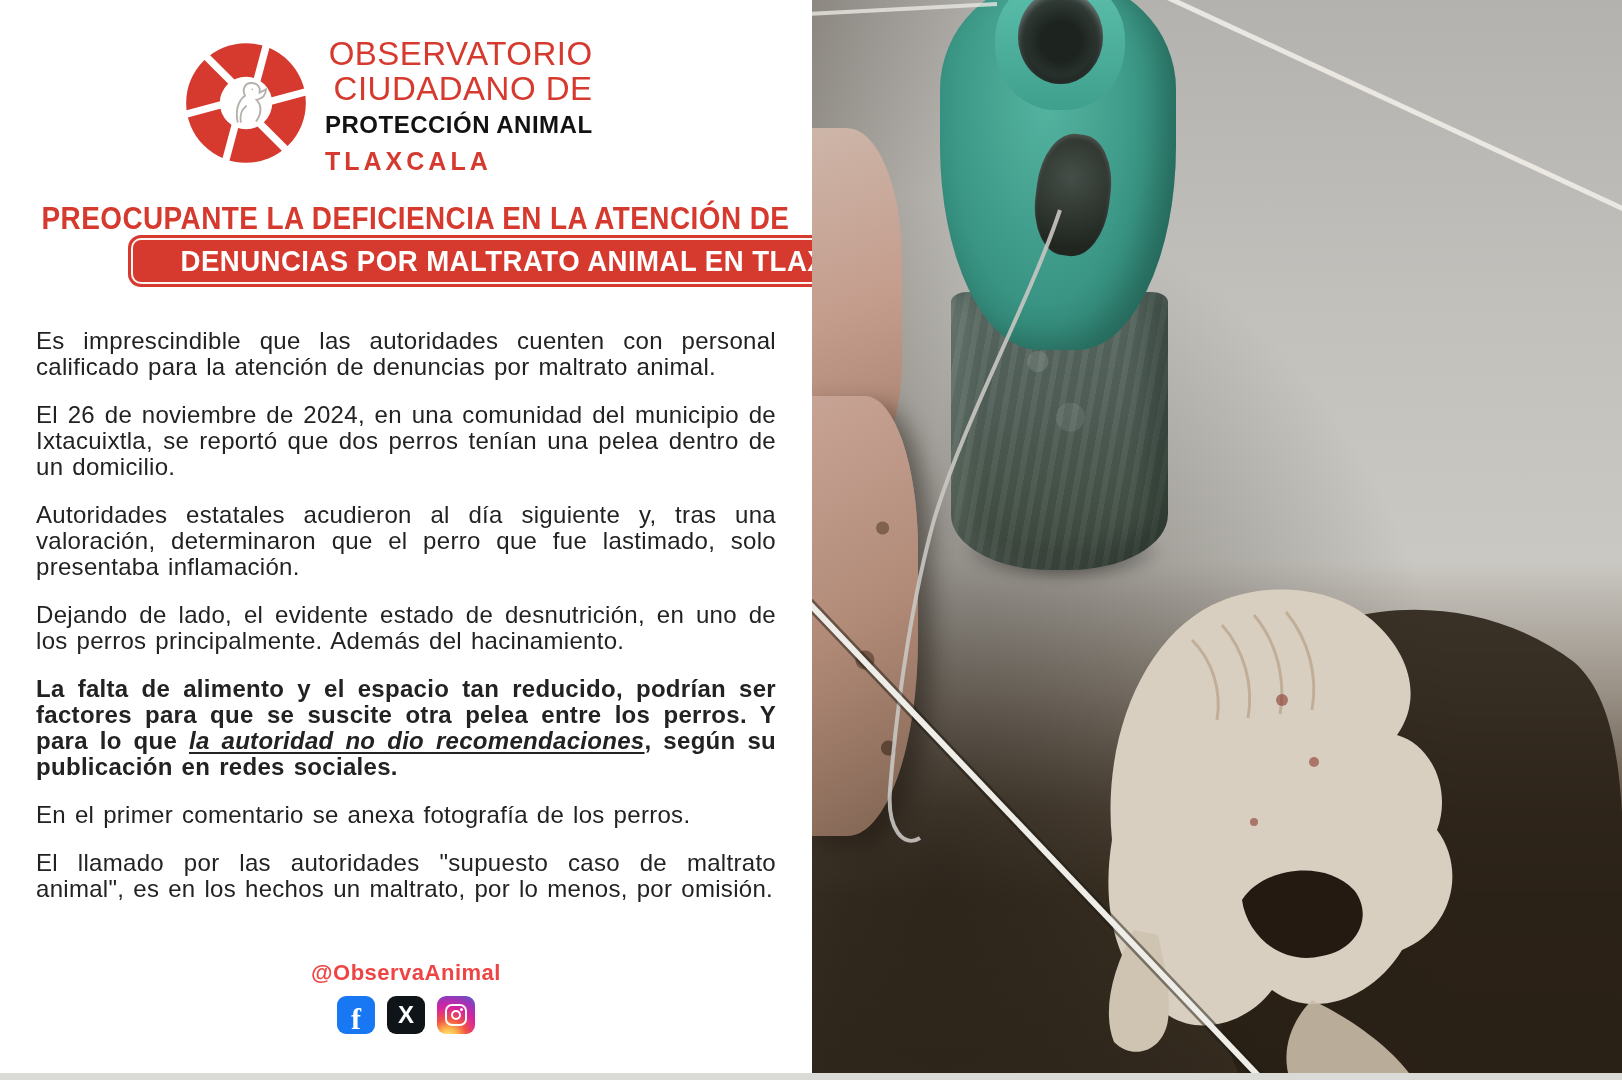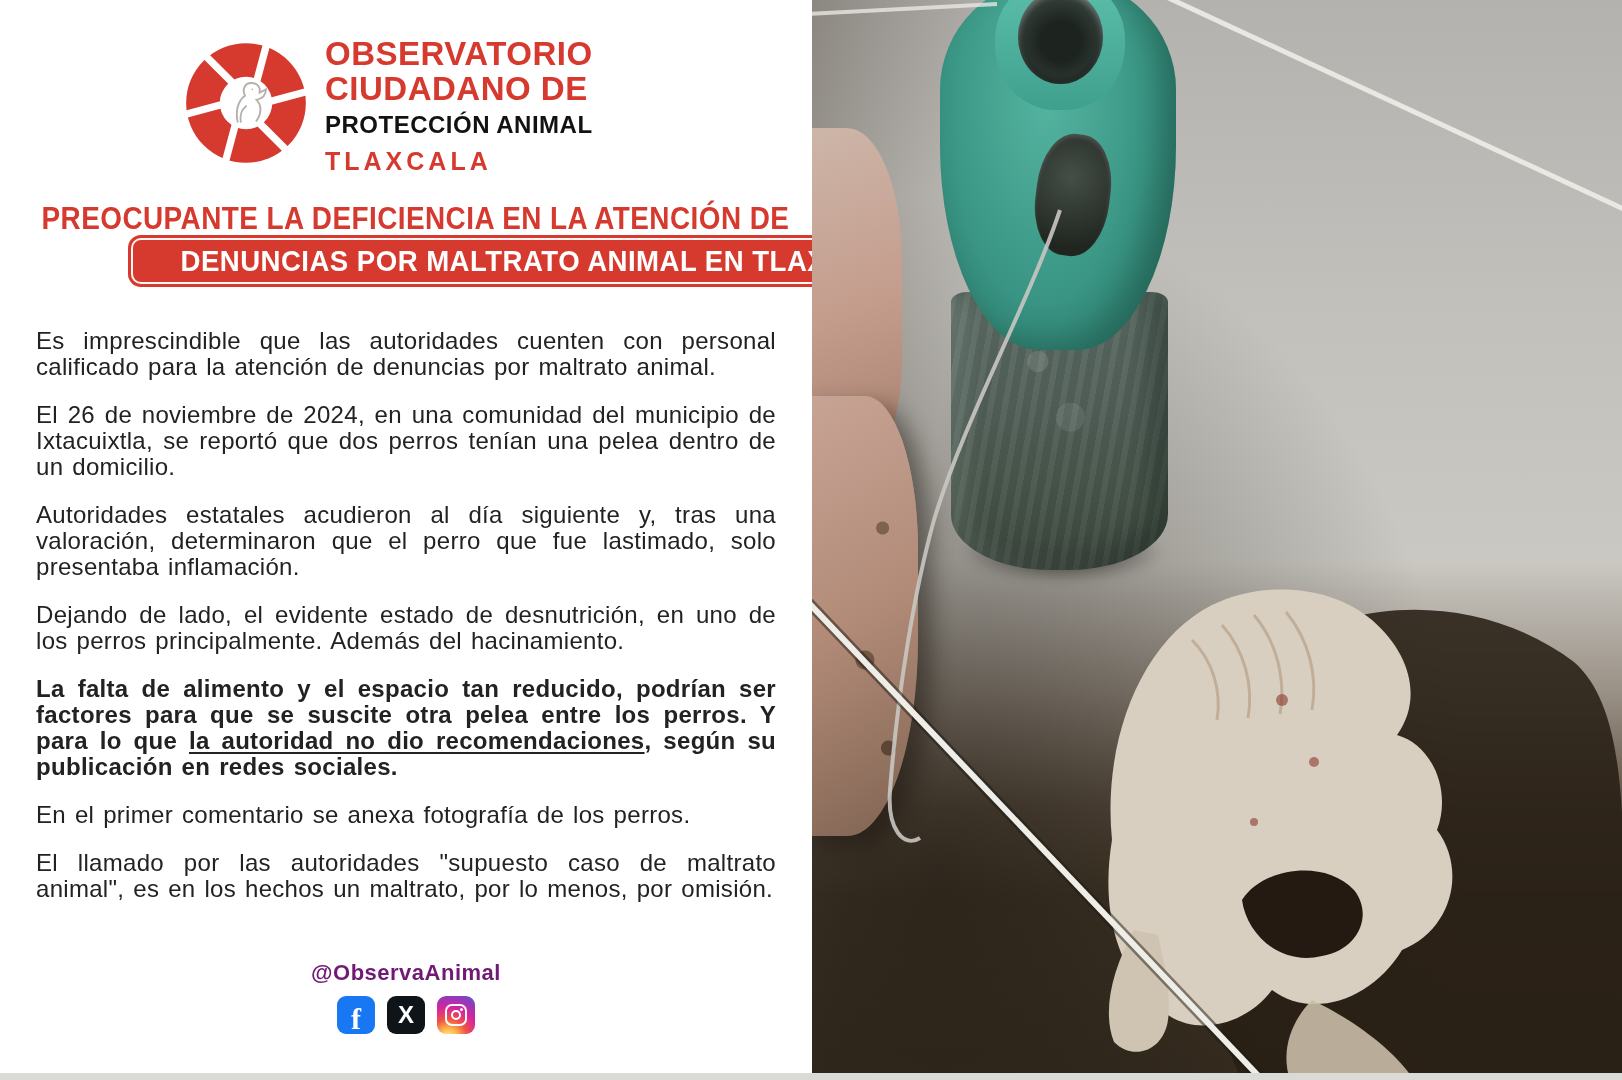--- a/index.html
+++ b/index.html
@@ -9,36 +9,36 @@
   *{margin:0;padding:0;box-sizing:border-box;}
   body{background:#888;font-family:"Liberation Sans",sans-serif;}
   .canvas{position:relative;width:1622px;height:1080px;background:#ffffff;overflow:hidden;}
 
   
   .left-panel{position:absolute;left:0;top:0;width:812px;height:1080px;background:#fff;}
 
   .logo-row{position:absolute;left:183px;top:36px;display:flex;gap:16px;align-items:flex-start;}
   .logo-icon{flex:0 0 auto;margin-top:4px;}
   .logo-text{display:flex;flex-direction:column;}
-  .logo-line-red{font-size:33px;font-weight:bold;color:var(--brand-red);line-height:35px;letter-spacing:.5px;}
+  .logo-line-red{font-size:33px;font-weight:normal;color:var(--brand-red);line-height:35px;letter-spacing:.5px;text-align:right;}
   .logo-line-black{font-size:24px;font-weight:bold;color:#121212;line-height:37px;letter-spacing:.5px;}
   .logo-line-small{font-size:25px;font-weight:bold;color:var(--brand-red);letter-spacing:4px;margin-top:4px;}
 
   .headline1{position:absolute;top:201px;left:0;width:812px;text-align:left;}
   .headline1 span{display:inline-block;font-size:31px;font-weight:bold;color:var(--brand-red);transform:scaleX(.9);letter-spacing:.5px;white-space:nowrap;}
   .headline2-wrap{position:absolute;top:238px;left:0;width:938px;display:flex;justify-content:flex-end;margin-left:16px;}
   .headline2-box{background:var(--brand-red);border:2px solid rgba(255,255,255,.95);box-shadow:0 0 0 3px var(--brand-red);border-radius:10px;padding:4px 16px;}
   .headline2-box span{display:inline-block;font-size:30px;font-weight:bold;color:#fff;transform:scaleX(.92);letter-spacing:.5px;white-space:nowrap;}
 
   .body-copy{position:absolute;left:36px;top:328px;width:740px;font-size:24px;line-height:26px;color:var(--text-black);text-align:justify;letter-spacing:.3px;word-spacing:2px;}
   .body-copy p{margin-bottom:22px;}
   .body-copy .bold{font-weight:bold;}
-  .body-copy .underlined{text-decoration:underline;text-decoration-thickness:2px;text-underline-offset:3px;}
-
-  .footer-handle{position:absolute;left:0;top:960px;width:812px;text-align:center;font-size:22px;font-weight:bold;color:#701a75;letter-spacing:.5px;}
+  .body-copy .underlined{text-decoration:underline;text-decoration-thickness:2px;text-underline-offset:3px;font-style:italic;}
+
+  .footer-handle{position:absolute;left:0;top:960px;width:812px;text-align:center;font-size:22px;font-weight:bold;color:#ef4444;letter-spacing:.5px;}
   .social-row{position:absolute;left:0;top:996px;width:812px;display:flex;justify-content:center;gap:12px;}
   .social{width:38px;height:38px;border-radius:9px;display:flex;align-items:center;justify-content:center;}
   .social-fb{background:#1877f2;}
   .social-fb .glyph{color:#fff;font-size:30px;font-weight:bold;margin-top:8px;font-family:"Liberation Serif",serif;}
   .social-x{background:#0f1419;}
   .social-x .glyph{color:#fff;font-size:24px;font-weight:bold;}
   .social-ig{background:radial-gradient(circle at 30% 110%,#fdf497 0%,#fdbb4b 18%,#f15245 38%,#d6249f 62%,#9b36b7 80%,#515ecf 100%);position:relative;}
   .ig-cam{width:22px;height:22px;border:2.5px solid #fff;border-radius:7px;position:relative;}
   .ig-lens{position:absolute;left:50%;top:50%;width:10px;height:10px;border:2.5px solid #fff;border-radius:50%;transform:translate(-50%,-50%);}
   .ig-dot{position:absolute;right:2px;top:2px;width:3px;height:3px;background:#fff;border-radius:50%;}

